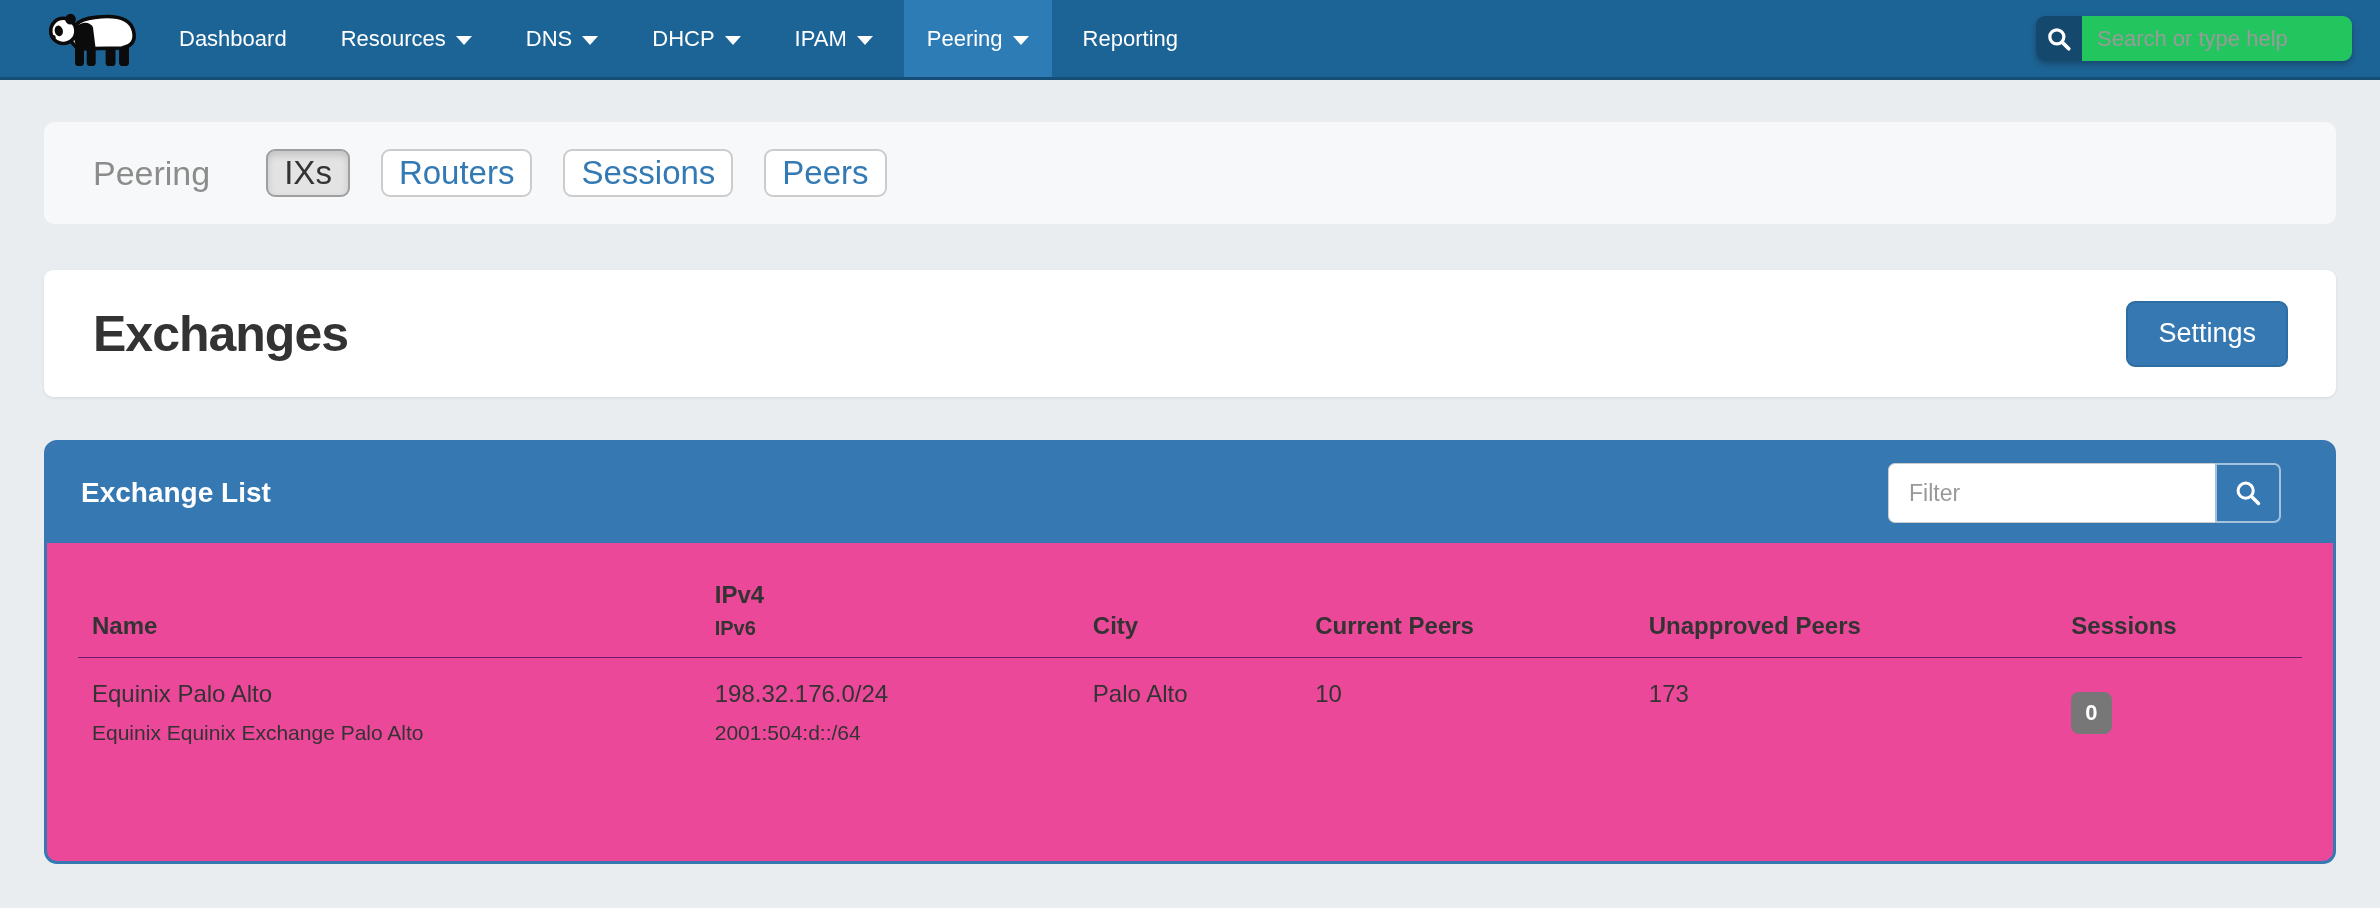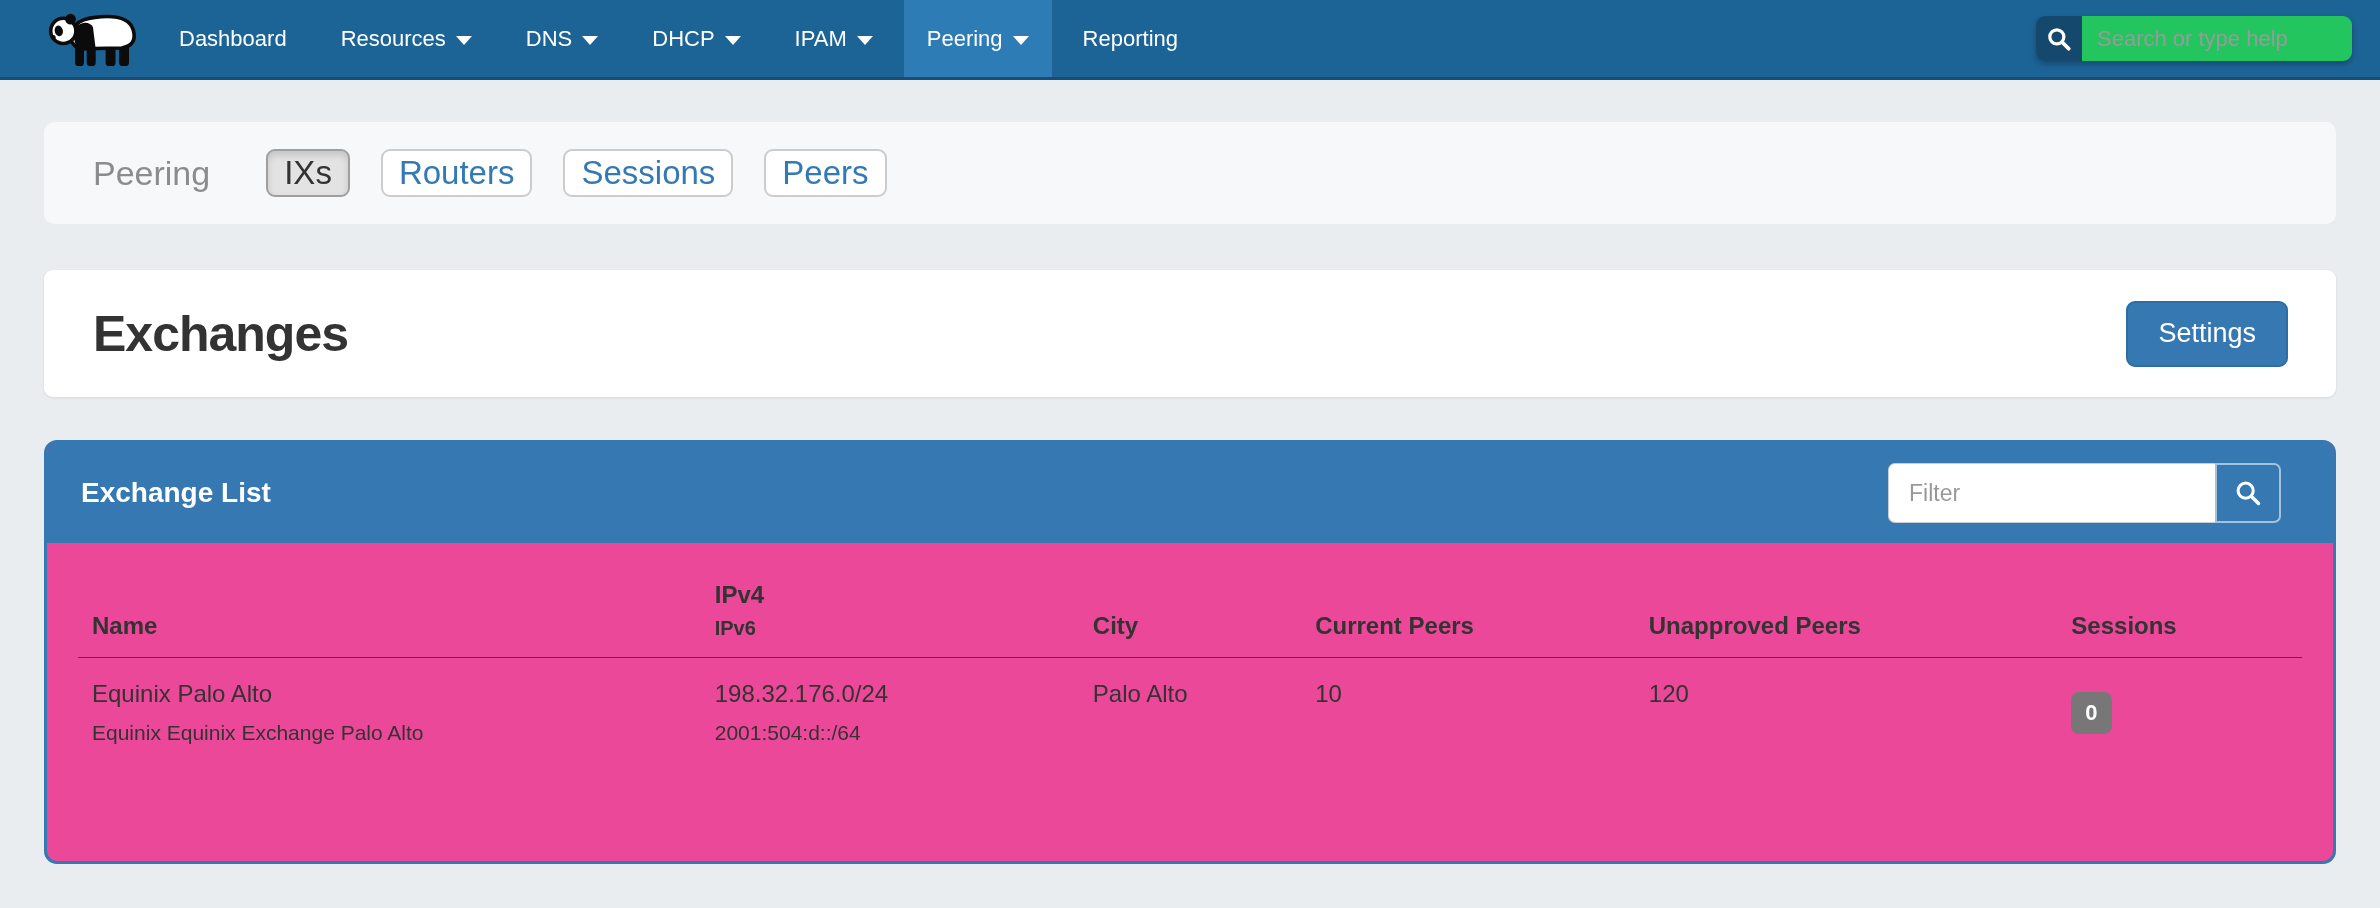--- a/index.html
+++ b/index.html
@@ -187,21 +187,21 @@
           <td>
             <div>Equinix Palo Alto</div>
             <div class="cell-sub">Equinix Equinix Exchange Palo Alto</div>
           </td>
           <td>
             <div>198.32.176.0/24</div>
             <div class="cell-sub">2001:504:d::/64</div>
           </td>
           <td>Palo Alto</td>
           <td>10</td>
-          <td>120</td>
+          <td>173</td>
           <td>
             <span class="badge">0</span>
           </td>
         </tr>
       </tbody>
     </table>
   </div>
 </div>
 
 </body></html>

